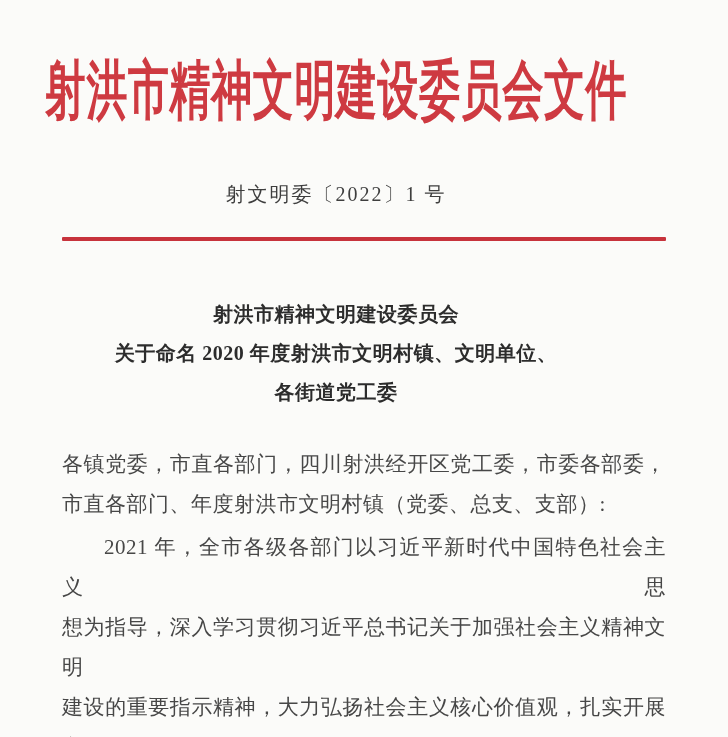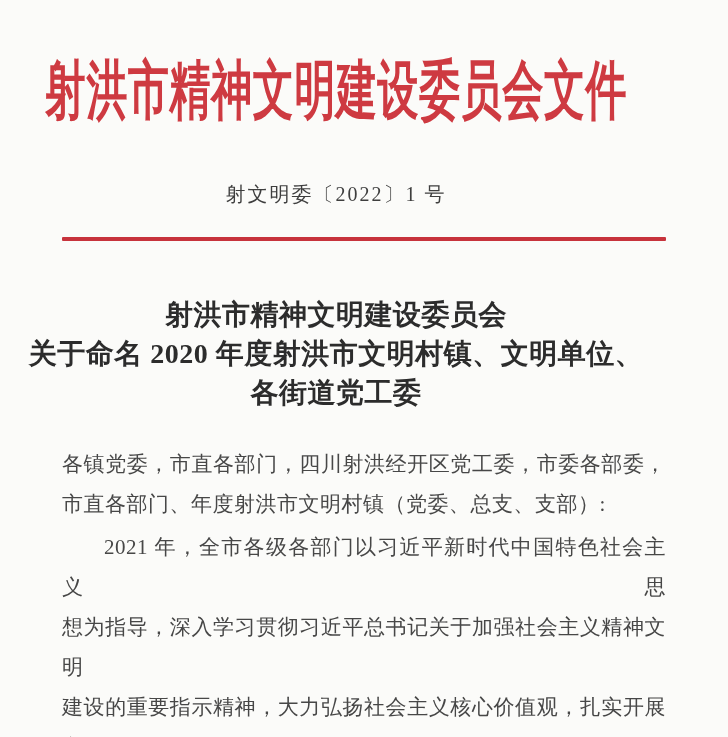--- a/index.html
+++ b/index.html
@@ -66,21 +66,21 @@
     background: var(--divider_red);
     border-radius: 1px;
   }
   
   .doc-title {
     position: absolute;
     top: 295px;
     left: 0;
     width: 100%;
     text-align: center;
-    font-size: 28px;
+    font-size: 20px;
     font-weight: bold;
     line-height: 39px;
     color: var(--title_ink);
     letter-spacing: 0.5px;
   }
   
   .doc-body {
     position: absolute;
     top: 444px;
     left: 62px;

